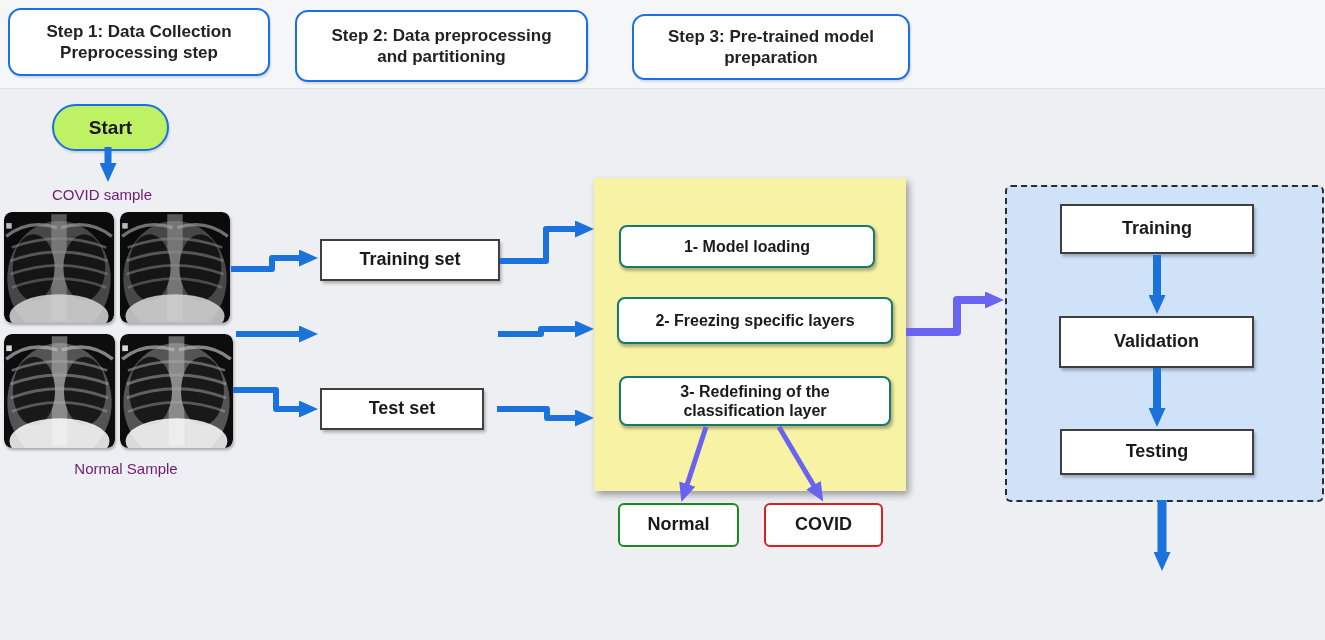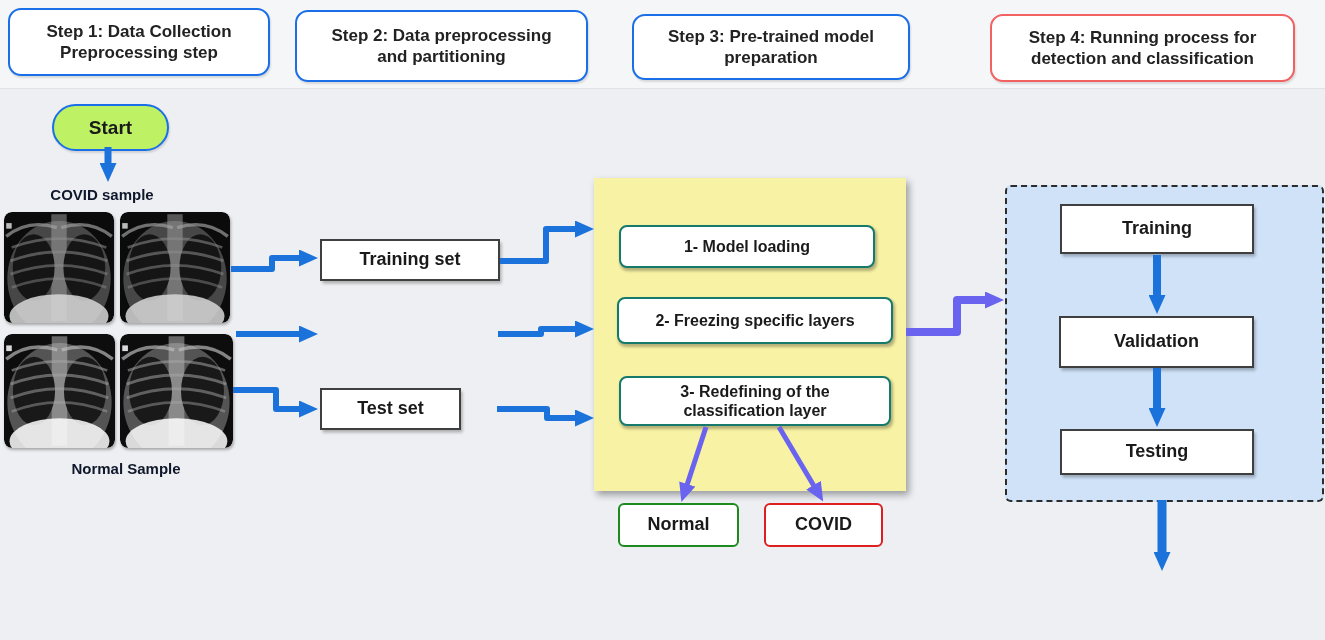--- a/index.html
+++ b/index.html
@@ -10,21 +10,21 @@
   .hdr{position:absolute;background:#fff;border:2px solid #1a6fe8;border-radius:13px;
        display:flex;align-items:center;justify-content:center;text-align:center;
        font-weight:bold;font-size:17px;color:#222;line-height:1.25;padding:4px 20px;box-sizing:border-box;
        box-shadow:1px 2px 2px rgba(0,0,0,.12);}
   .hdr.red{border-color:#f26262;}
 
   .oval{position:absolute;background:#bef264;border:2px solid #1a6fe8;border-radius:24px;
         display:flex;align-items:center;justify-content:center;font-weight:bold;font-size:19px;color:#1a1a1a;
         box-shadow:1px 2px 2px rgba(0,0,0,.12);}
 
-  .glabel{position:absolute;color:#0f172a;font-weight:bold;font-size:15px;text-align:center;}
+  .glabel{position:absolute;color:#701a75;font-weight:normal;font-size:15px;text-align:center;}
 
   .xray{position:absolute;border-radius:8px;display:block;box-shadow:1px 2px 3px rgba(0,0,0,.3);}
   .xray.normal{filter:brightness(1.18);}
 
   .box{position:absolute;background:#fff;border:2px solid #3f3f3f;border-radius:0;
        display:flex;align-items:center;justify-content:center;text-align:center;
        font-weight:bold;font-size:18px;color:#1a1a1a;line-height:1.2;padding:2px 8px;box-sizing:border-box;
        box-shadow:1.5px 2.5px 3px rgba(0,0,0,.28);}
 
   .ypanel{position:absolute;background:#f8f2a4;box-shadow:3px 4px 7px rgba(0,0,0,.35);}
@@ -67,23 +67,20 @@
 
   <div class="hdr" style="left:8px;top:8px;width:262px;height:68px;">
       <span>Step 1: Data Collection Preprocessing step</span>
     </div>
   <div class="hdr" style="left:295px;top:10px;width:293px;height:72px;">
       <span>Step 2: Data preprocessing and partitioning</span>
     </div>
   <div class="hdr" style="left:632px;top:14px;width:278px;height:66px;">
       <span>Step 3: Pre-trained model preparation</span>
     </div>
-  <div class="hdr red" style="left:990px;top:14px;width:305px;height:68px;">
-      <span>Step 4: Running process for detection and classification</span>
-    </div>
 
   <div class="oval" style="left:52px;top:104px;width:113px;height:43px;">
       <span>Start</span>
     </div>
 
   <div class="glabel" style="left:22px;top:186px;width:160px;">COVID sample</div>
   <div class="glabel" style="left:46px;top:460px;width:160px;">Normal Sample</div>
 
   <svg class="xray" viewBox="0 0 100 100" preserveAspectRatio="none" style="left:4px;top:212px;width:110px;height:111px;">
       <use href="#xray-art"></use>
@@ -94,21 +91,21 @@
   <svg class="xray normal" viewBox="0 0 100 100" preserveAspectRatio="none" style="left:4px;top:334px;width:111px;height:114px;">
       <use href="#xray-art"></use>
     </svg>
   <svg class="xray normal" viewBox="0 0 100 100" preserveAspectRatio="none" style="left:120px;top:334px;width:113px;height:114px;">
       <use href="#xray-art"></use>
     </svg>
 
   <div class="box" style="left:320px;top:239px;width:180px;height:42px;">
       <span>Training set</span>
     </div>
-  <div class="box" style="left:320px;top:388px;width:141px;height:42px;">
+  <div class="box" style="left:320px;top:388px;width:164px;height:42px;">
       <span>Test set</span>
     </div>
 
   <div class="ypanel" style="left:594px;top:178px;width:312px;height:313px;"></div>
   <div class="box tealbox" style="left:619px;top:225px;width:256px;height:43px;">
       <span>1- Model loading</span>
     </div>
   <div class="box tealbox" style="left:617px;top:297px;width:276px;height:47px;">
       <span>2- Freezing specific layers</span>
     </div>

